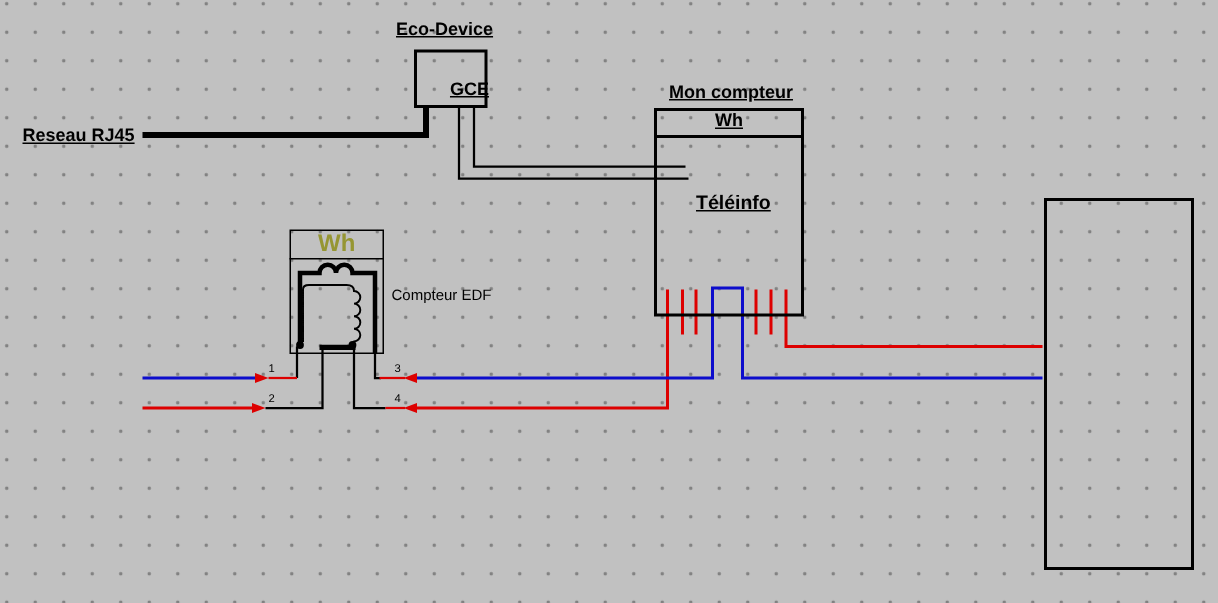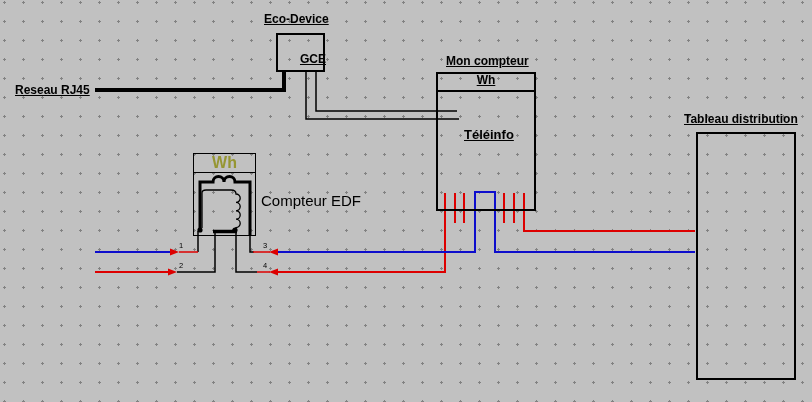--- a/index.html
+++ b/index.html
@@ -14,21 +14,21 @@
     overflow:hidden;
   }
   .lbl{
     position:absolute;
     font-weight:bold;
     font-size:12px;
     color:#000;
     text-decoration:underline;
     white-space:nowrap;
   }
-  .plain{text-decoration:none;font-weight:normal;font-size:15px;}
+  .plain{text-decoration:none;font-weight:normal;font-size:10px;}
   .box{position:absolute;border:2px solid #000;background:transparent;box-sizing:border-box;}
   .thinbox{border-width:1px;}
   .center{text-align:center;}
   #svg-layer{position:absolute;left:0;top:0;}
   .blk{stroke:#000;fill:none;}
   .tnum{font:7.5px "Liberation Sans",sans-serif;fill:#000;}
 </style>
 </head>
 <body>
 
@@ -79,21 +79,20 @@
   <div class="lbl center" style="left:287px;top:52px;width:52px;">GCE</div>
 
   <div class="lbl" style="left:15px;top:83px;">Reseau RJ45</div>
 
   <div class="lbl" style="left:446px;top:54px;">Mon compteur</div>
   <div class="box" style="left:436px;top:72px;width:100px;height:139px;"></div>
   <div style="position:absolute;left:436px;top:90px;width:100px;height:2px;background:#000;"></div>
   <div class="lbl center" style="left:436px;top:73px;width:100px;">Wh</div>
   <div class="lbl" style="left:464px;top:127px;font-size:13px;">Téléinfo</div>
 
-  <div class="lbl" style="left:684px;top:112px;">Tableau distribution</div>
   <div class="box" style="left:696px;top:132px;width:100px;height:248px;"></div>
 
   <div class="box thinbox" style="left:193px;top:153px;width:63px;height:83px;"></div>
   <div style="position:absolute;left:193px;top:172px;width:63px;height:1px;background:#000;"></div>
   <div class="lbl center" style="left: 193px; top: 154px; width: 63px; font-size: 16px; text-decoration: none; color: rgb(150, 150, 50);">Wh</div>
   <div class="lbl plain" style="left:261px;top:192px;">Compteur EDF</div>
 
 
 </div>
 

